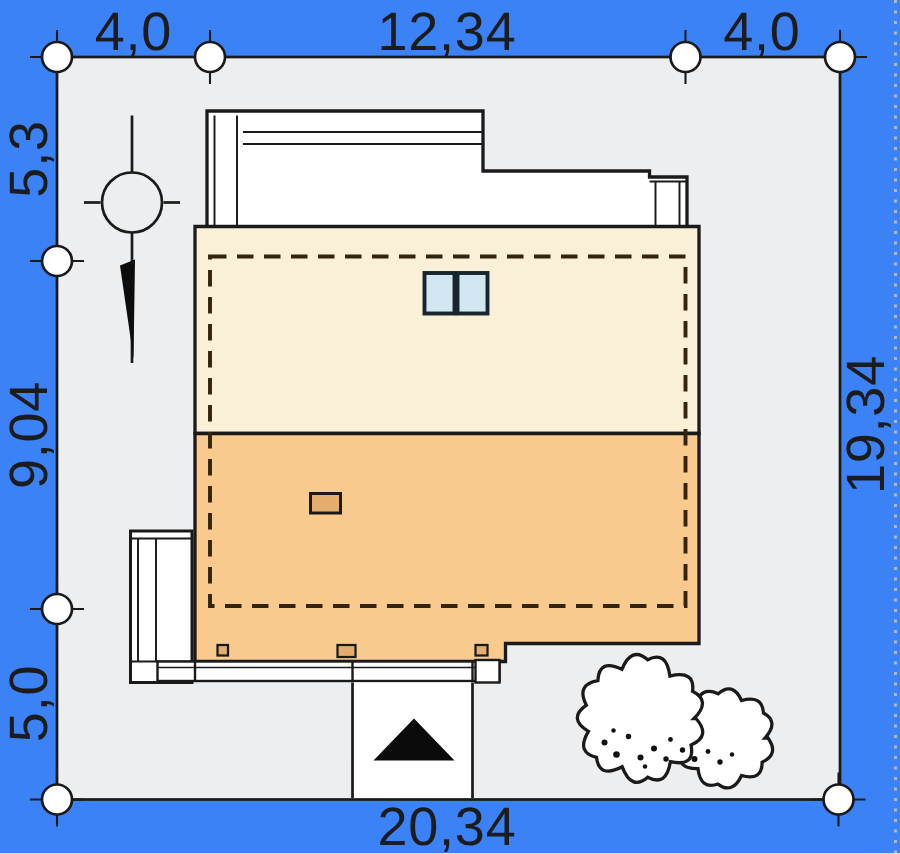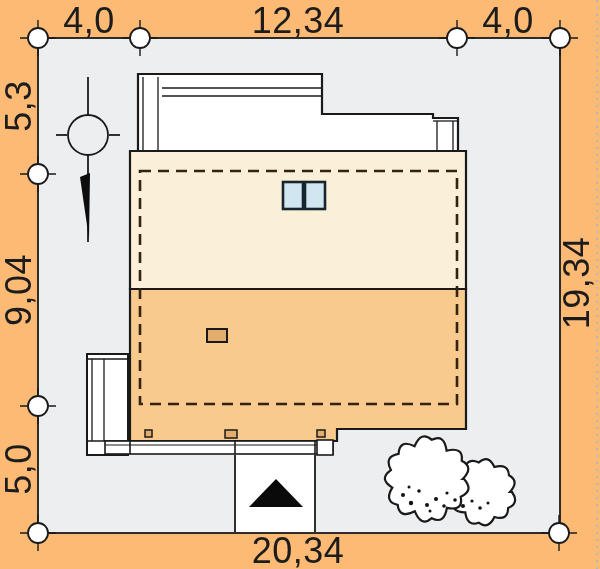--- a/index.html
+++ b/index.html
@@ -1,16 +1,16 @@
 <!DOCTYPE html>
 <html><head>
 <meta charset="utf-8">
 <style>
   html,body{margin:0;padding:0;background:#ffffff;}
-  .canvas{position:relative;width:600px;height:569px;background:#fdba74;overflow:hidden;
+  .canvas{position:relative;width:600px;height:569px;background:#3b82f6;overflow:hidden;
           font-family:"Liberation Sans","DejaVu Sans",sans-serif;}
   svg{position:absolute;left:0;top:0;}
   .dim-text{font-size:36px;fill:#1c1c1c;letter-spacing:0.5px;}
 </style>
 </head>
 <body>
 
 <div class="canvas">
 <svg width="600" height="569" viewBox="0 0 600 569">
 

